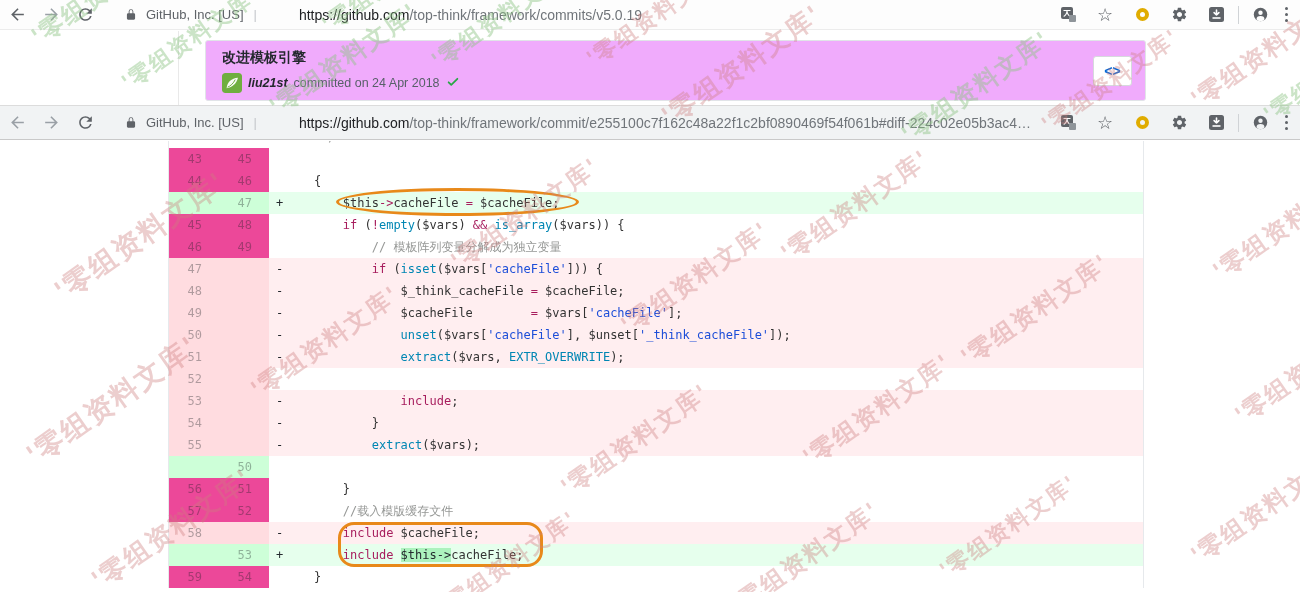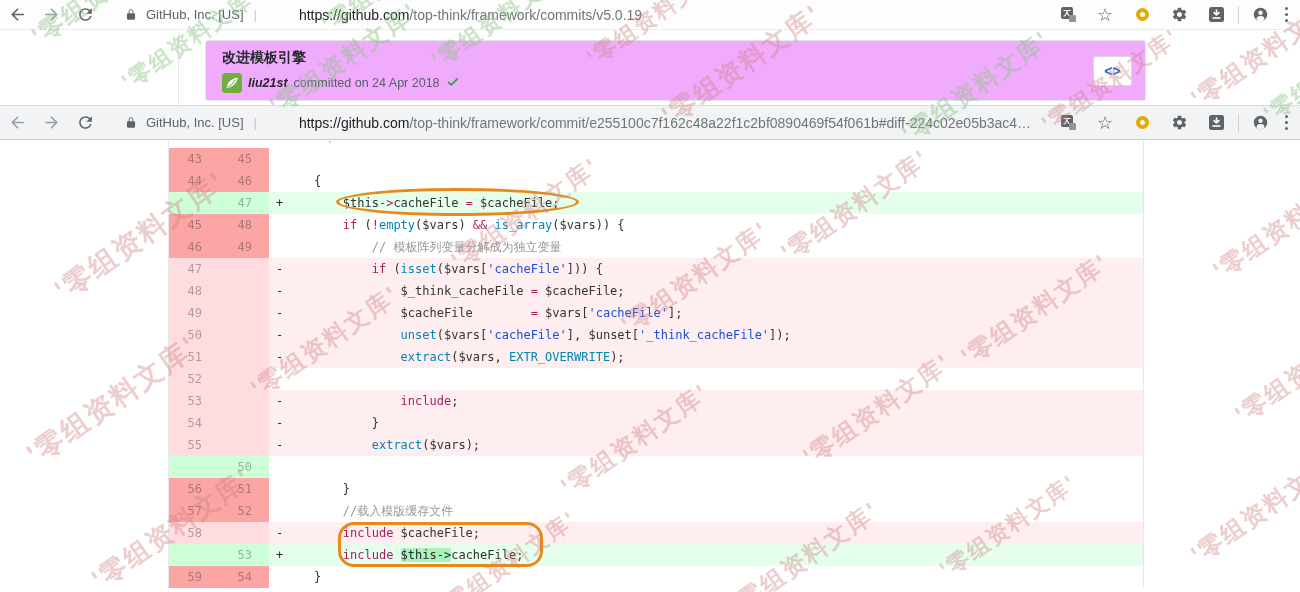--- a/index.html
+++ b/index.html
@@ -56,21 +56,21 @@
           border-left:1px solid #e6e9ec; border-right:1px solid #e6e9ec; }
   .drow { display:flex; height:22px; }
   .drow.clip { height:7px; overflow:hidden; }
   .drow.clip .dcode span { position:relative; top:-15px; }
   .g { width:50px; flex:0 0 auto; text-align:right; padding-right:17px;
        font-family:"DejaVu Sans Mono", monospace; font-size:12px; line-height:22px;
        color:rgba(27,31,35,.35); cursor:pointer; }
   .dcode { flex:1; font-family:"DejaVu Sans Mono", monospace; font-size:12px; line-height:22px;
            white-space:pre; color:#333; overflow:hidden; }
   .sign { display:inline-block; width:16px; padding-left:7px; color:#24292e; }
-  .ctx .g { background:#fca5a5; } .ctx .dcode { background:#fff; }
+  .ctx .g { background:#ec4899; } .ctx .dcode { background:#fff; }
   .clip .g { background:#fff; } .clip .dcode { background:#fff; }
   .add .g { background:var(--added-gutter); } .add .dcode { background:var(--added-bg); }
   .del .g { background:var(--removed-gutter); } .del .dcode { background:var(--removed-bg); }
   .tk-t { color:#333333; }
   .tk-k { color:#a71d5d; }
   .tk-e { color:#795da3; }
   .tk-b { color:#0086b3; }
   .tk-s { color:#1d4ed8; }
   .tk-c { color:#969896; }
   .tk-a { background:var(--word-added-bg); color:#24292e; }

